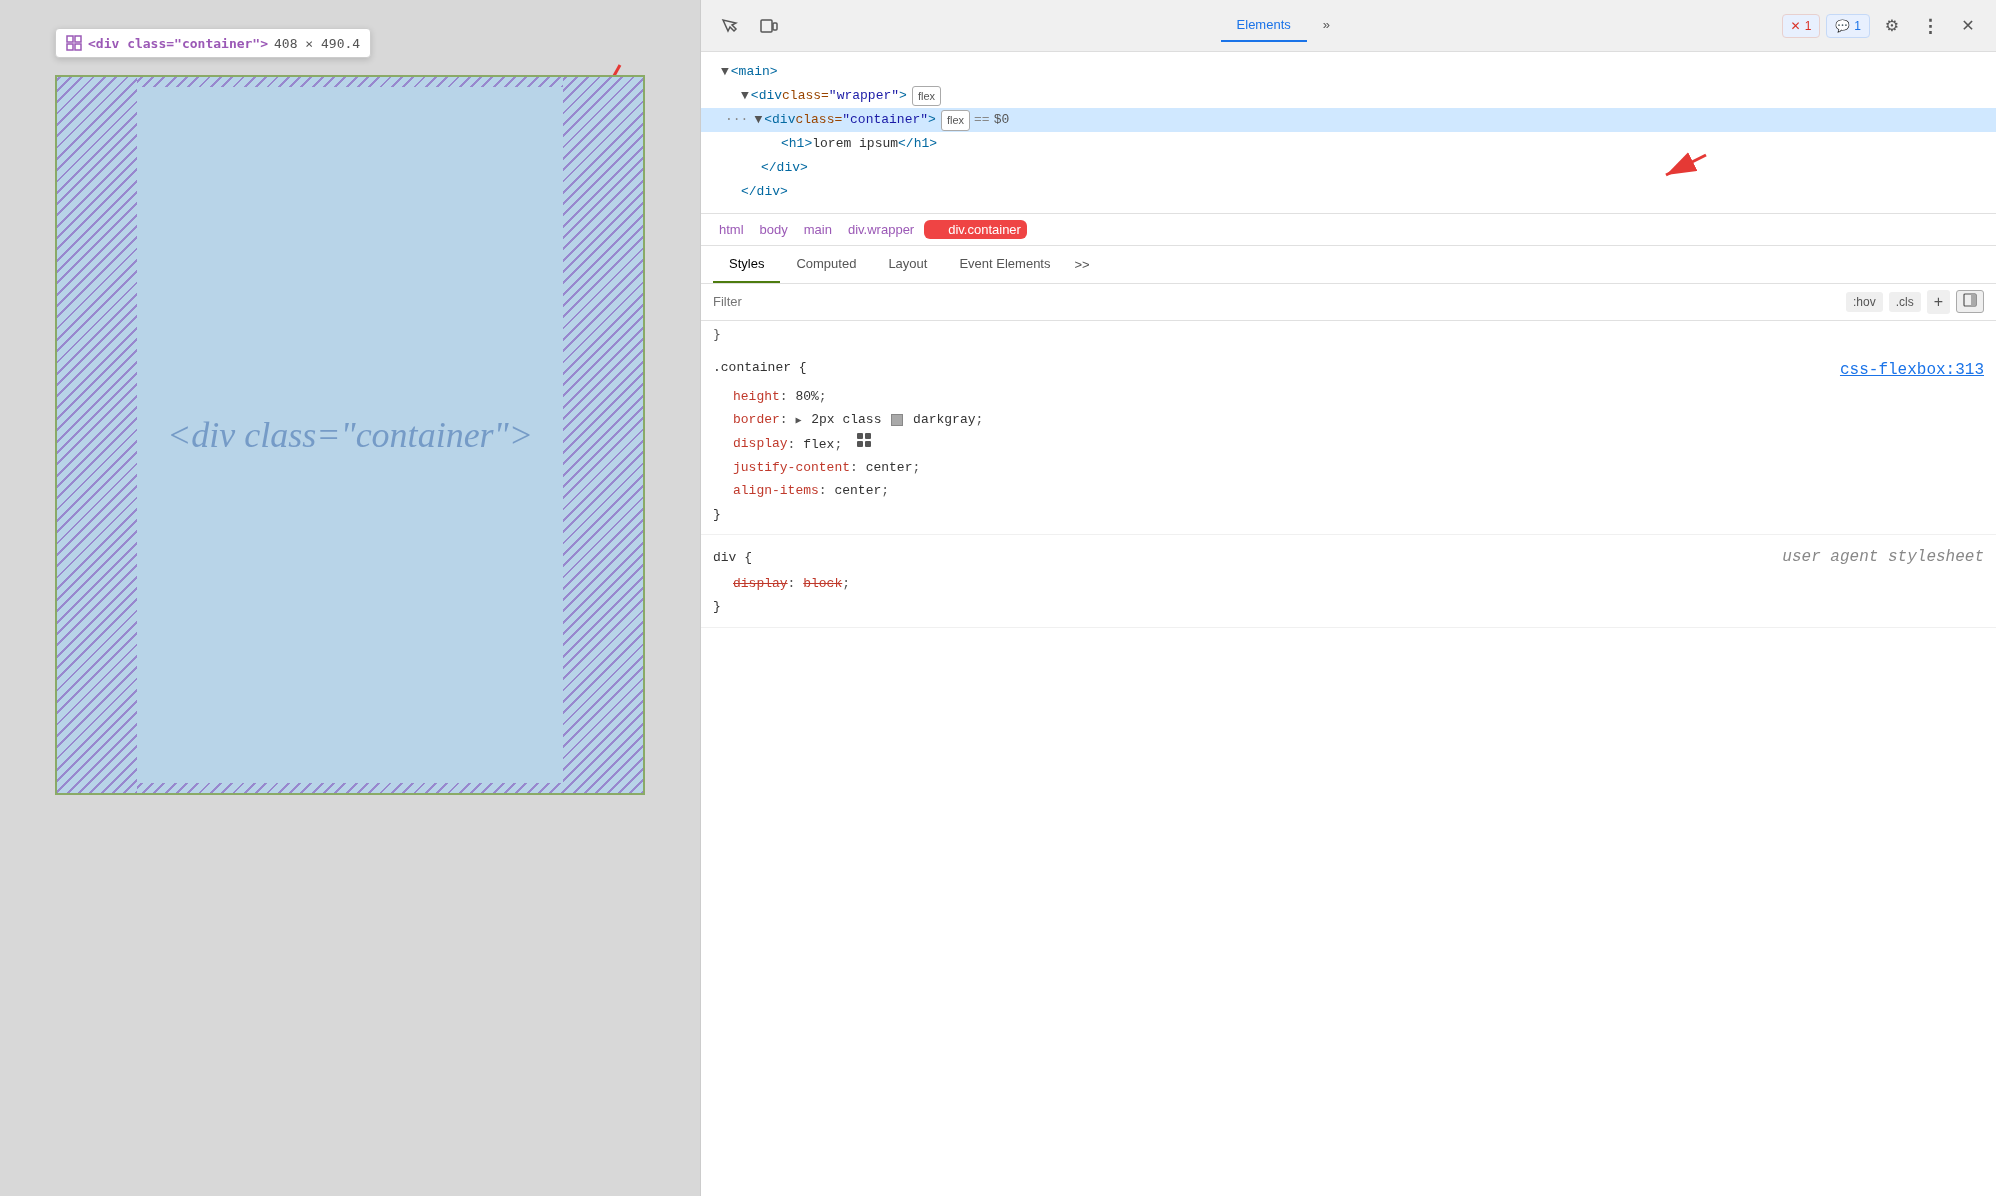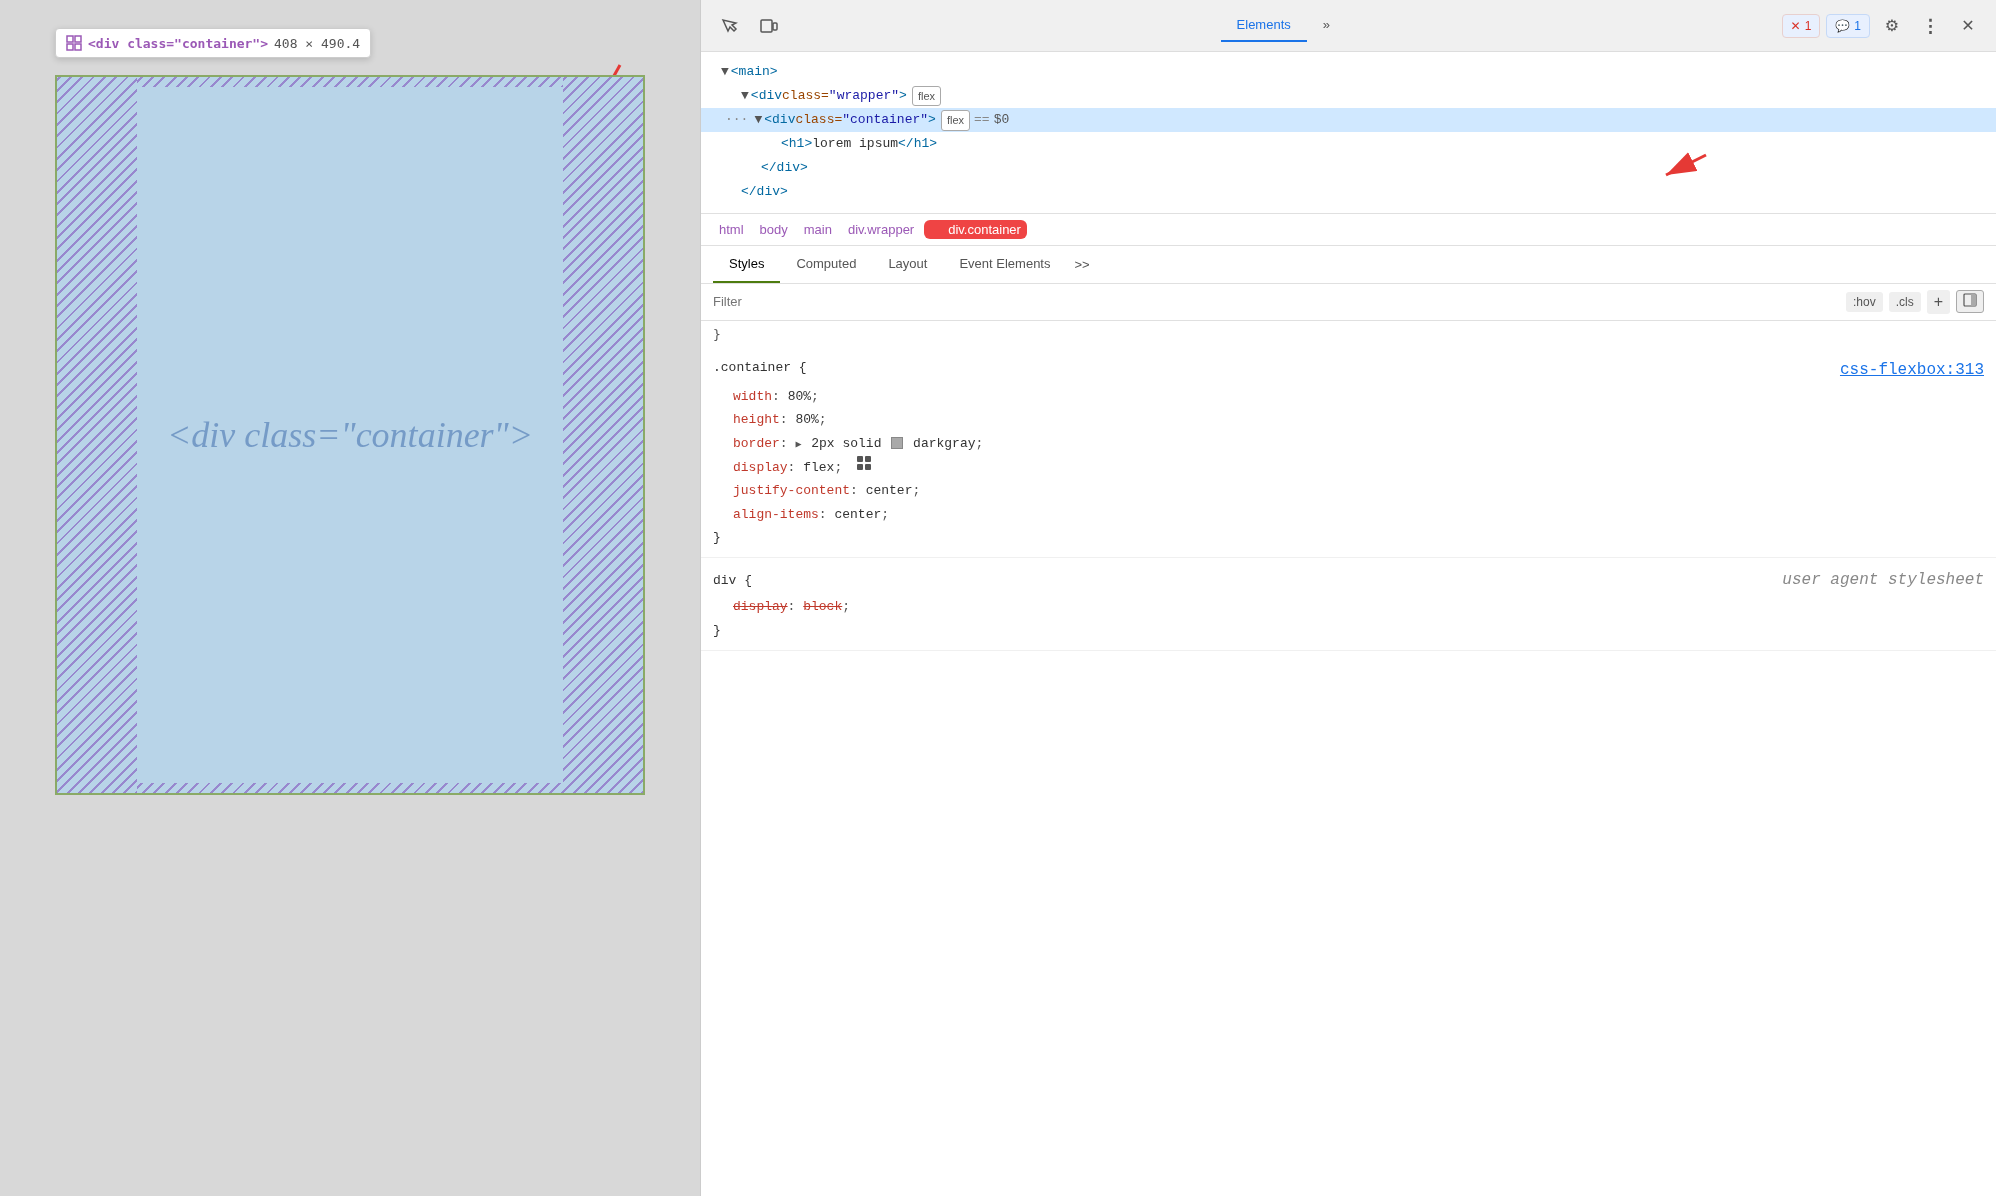--- a/index.html
+++ b/index.html
@@ -626,32 +626,29 @@
   <div class="styles-content">
 
     <div style="padding: 2px 12px; color: #555; font-family: monospace; font-size: 13px;">}</div>
 
     <div class="css-rule-block">
       <div style="display:flex; justify-content:space-between; align-items:flex-start;">
         <span class="css-selector">.container {</span>
         <span class="css-source">css-flexbox:313</span>
       </div>
 
-      <div>
-        <span class="css-prop-name">width</span><span class="css-colon">: </span><span class="css-prop-value">80%</span><span class="css-semicolon">;</span>
-      </div>
 
       <div>
         <span class="css-prop-name">height</span><span class="css-colon">: </span><span class="css-prop-value">80%</span><span class="css-semicolon">;</span>
       </div>
 
       <div>
         <span class="css-prop-name">border</span><span class="css-colon">: </span>
         <span class="expand-triangle">▶</span>
-        <span class="css-prop-value">2px solid </span>
+        <span class="css-prop-value">2px class </span>
         <span class="color-swatch" style="background:#a9a9a9;"></span>
         <span class="css-prop-value">darkgray</span><span class="css-semicolon">;</span>
       </div>
 
 
       <div>
         <span class="css-prop-name">display</span><span class="css-colon">: </span>
         <span class="css-prop-value">flex</span><span class="css-semicolon">;</span>
         
         <span style="display:inline-block; margin-left:6px; vertical-align:middle; cursor:pointer;">

